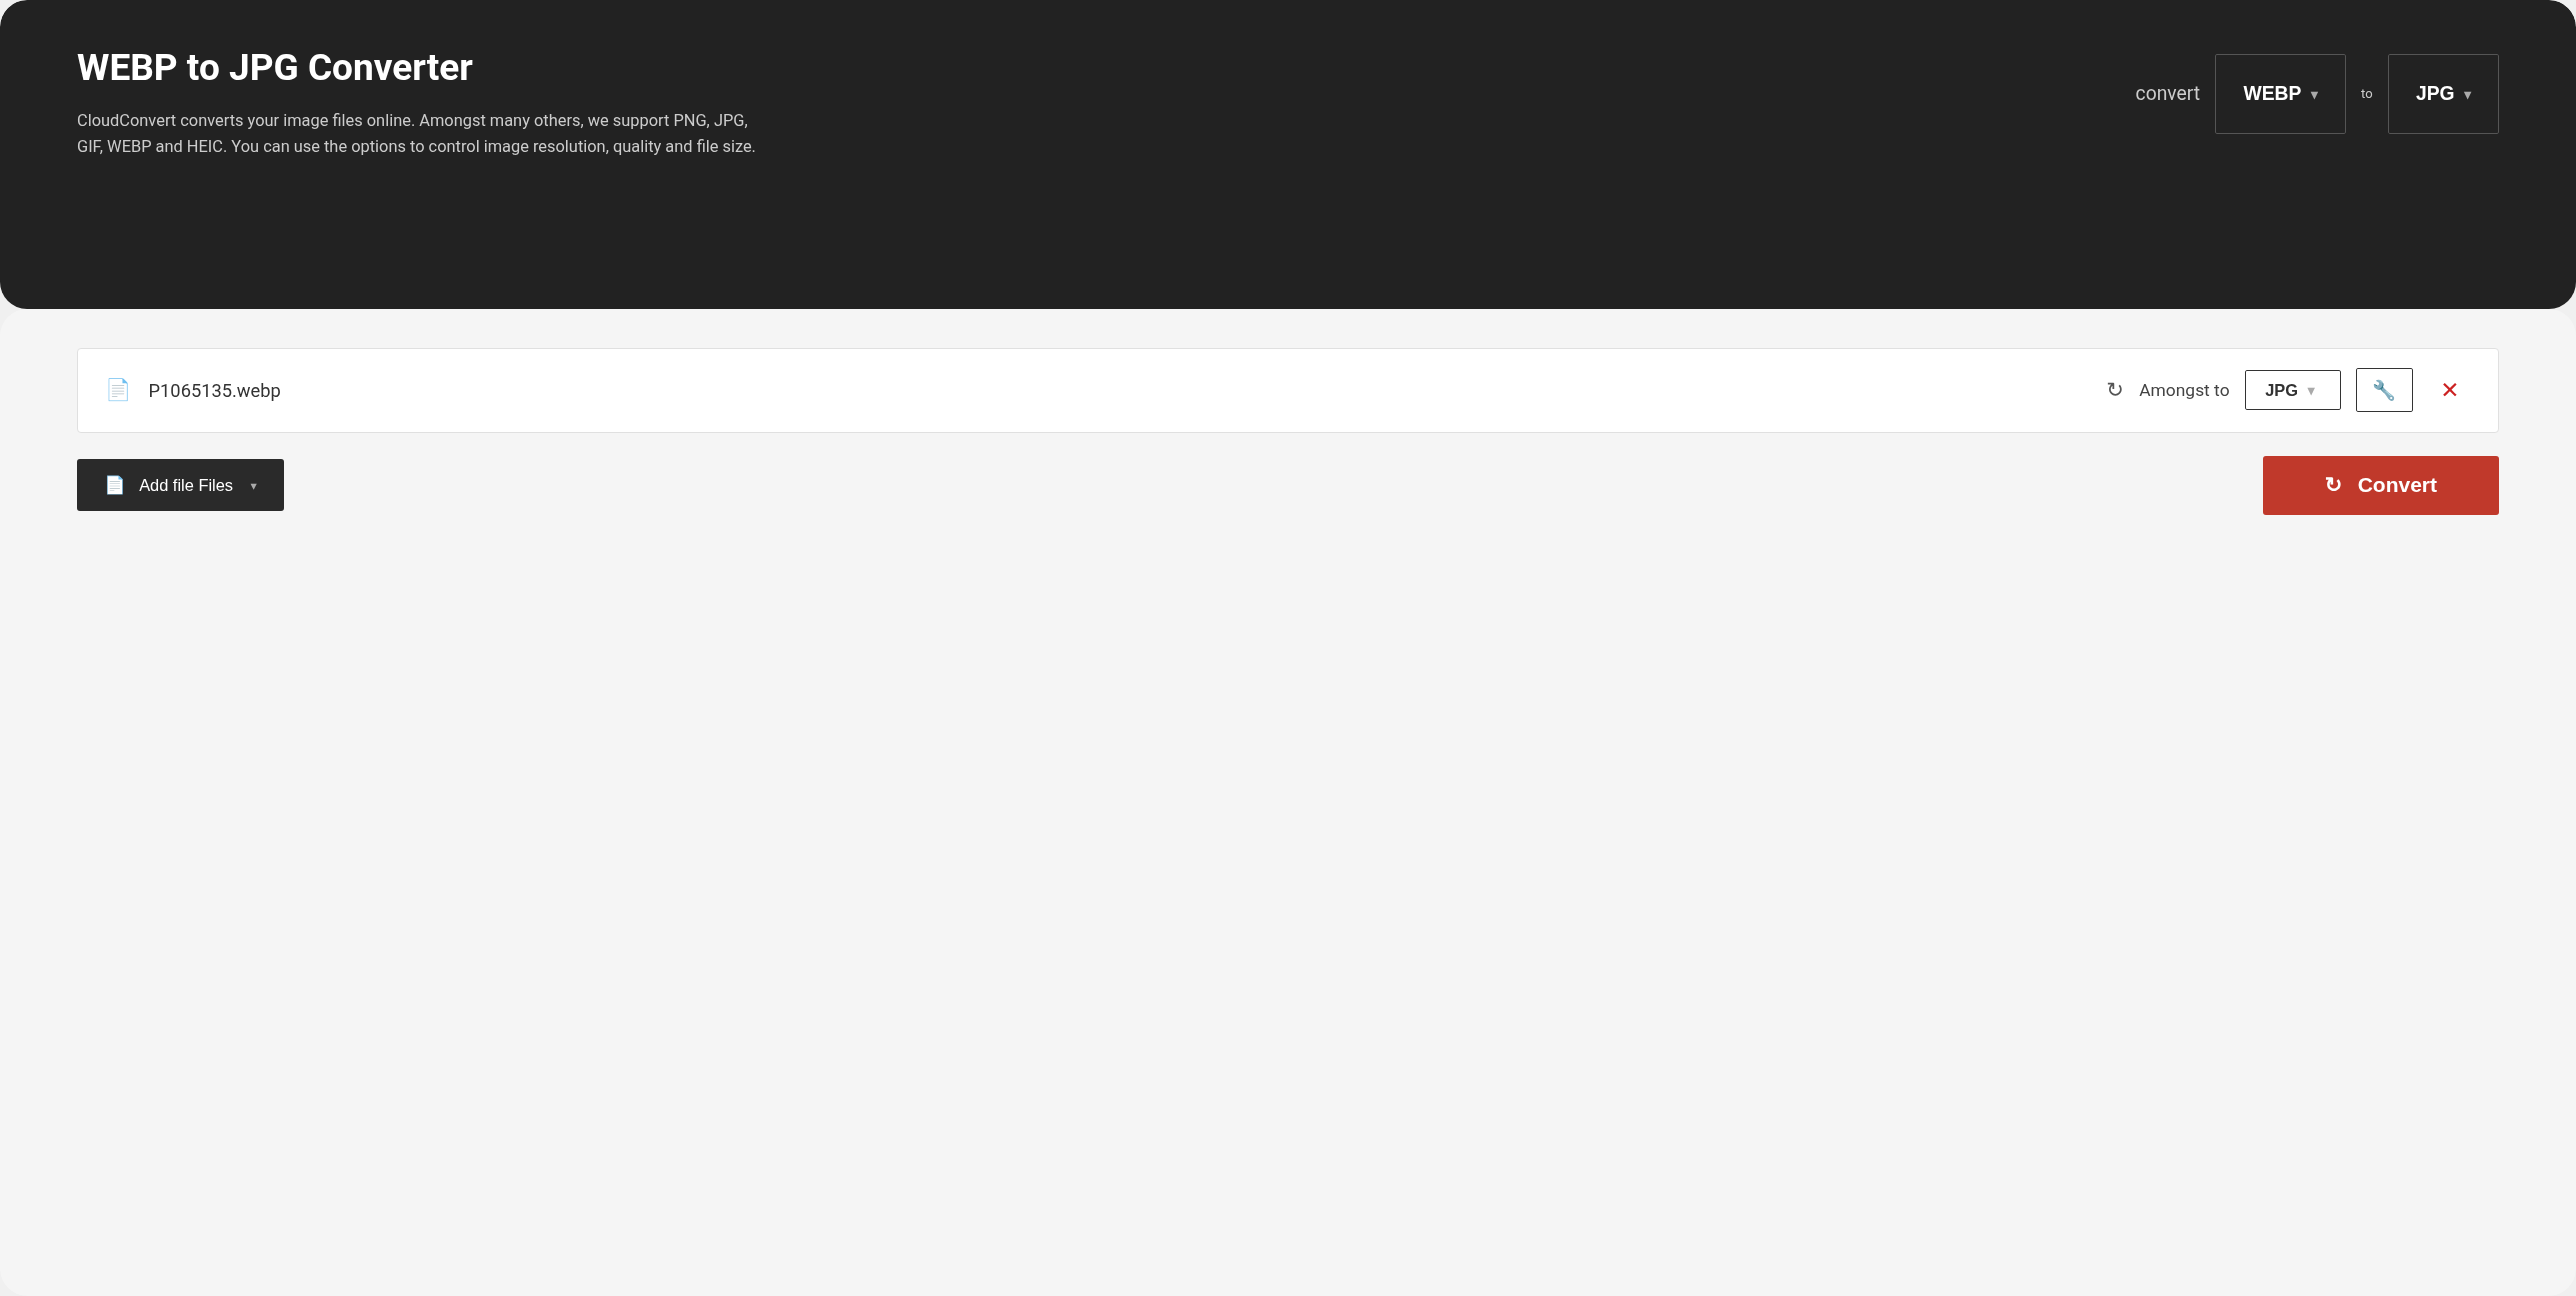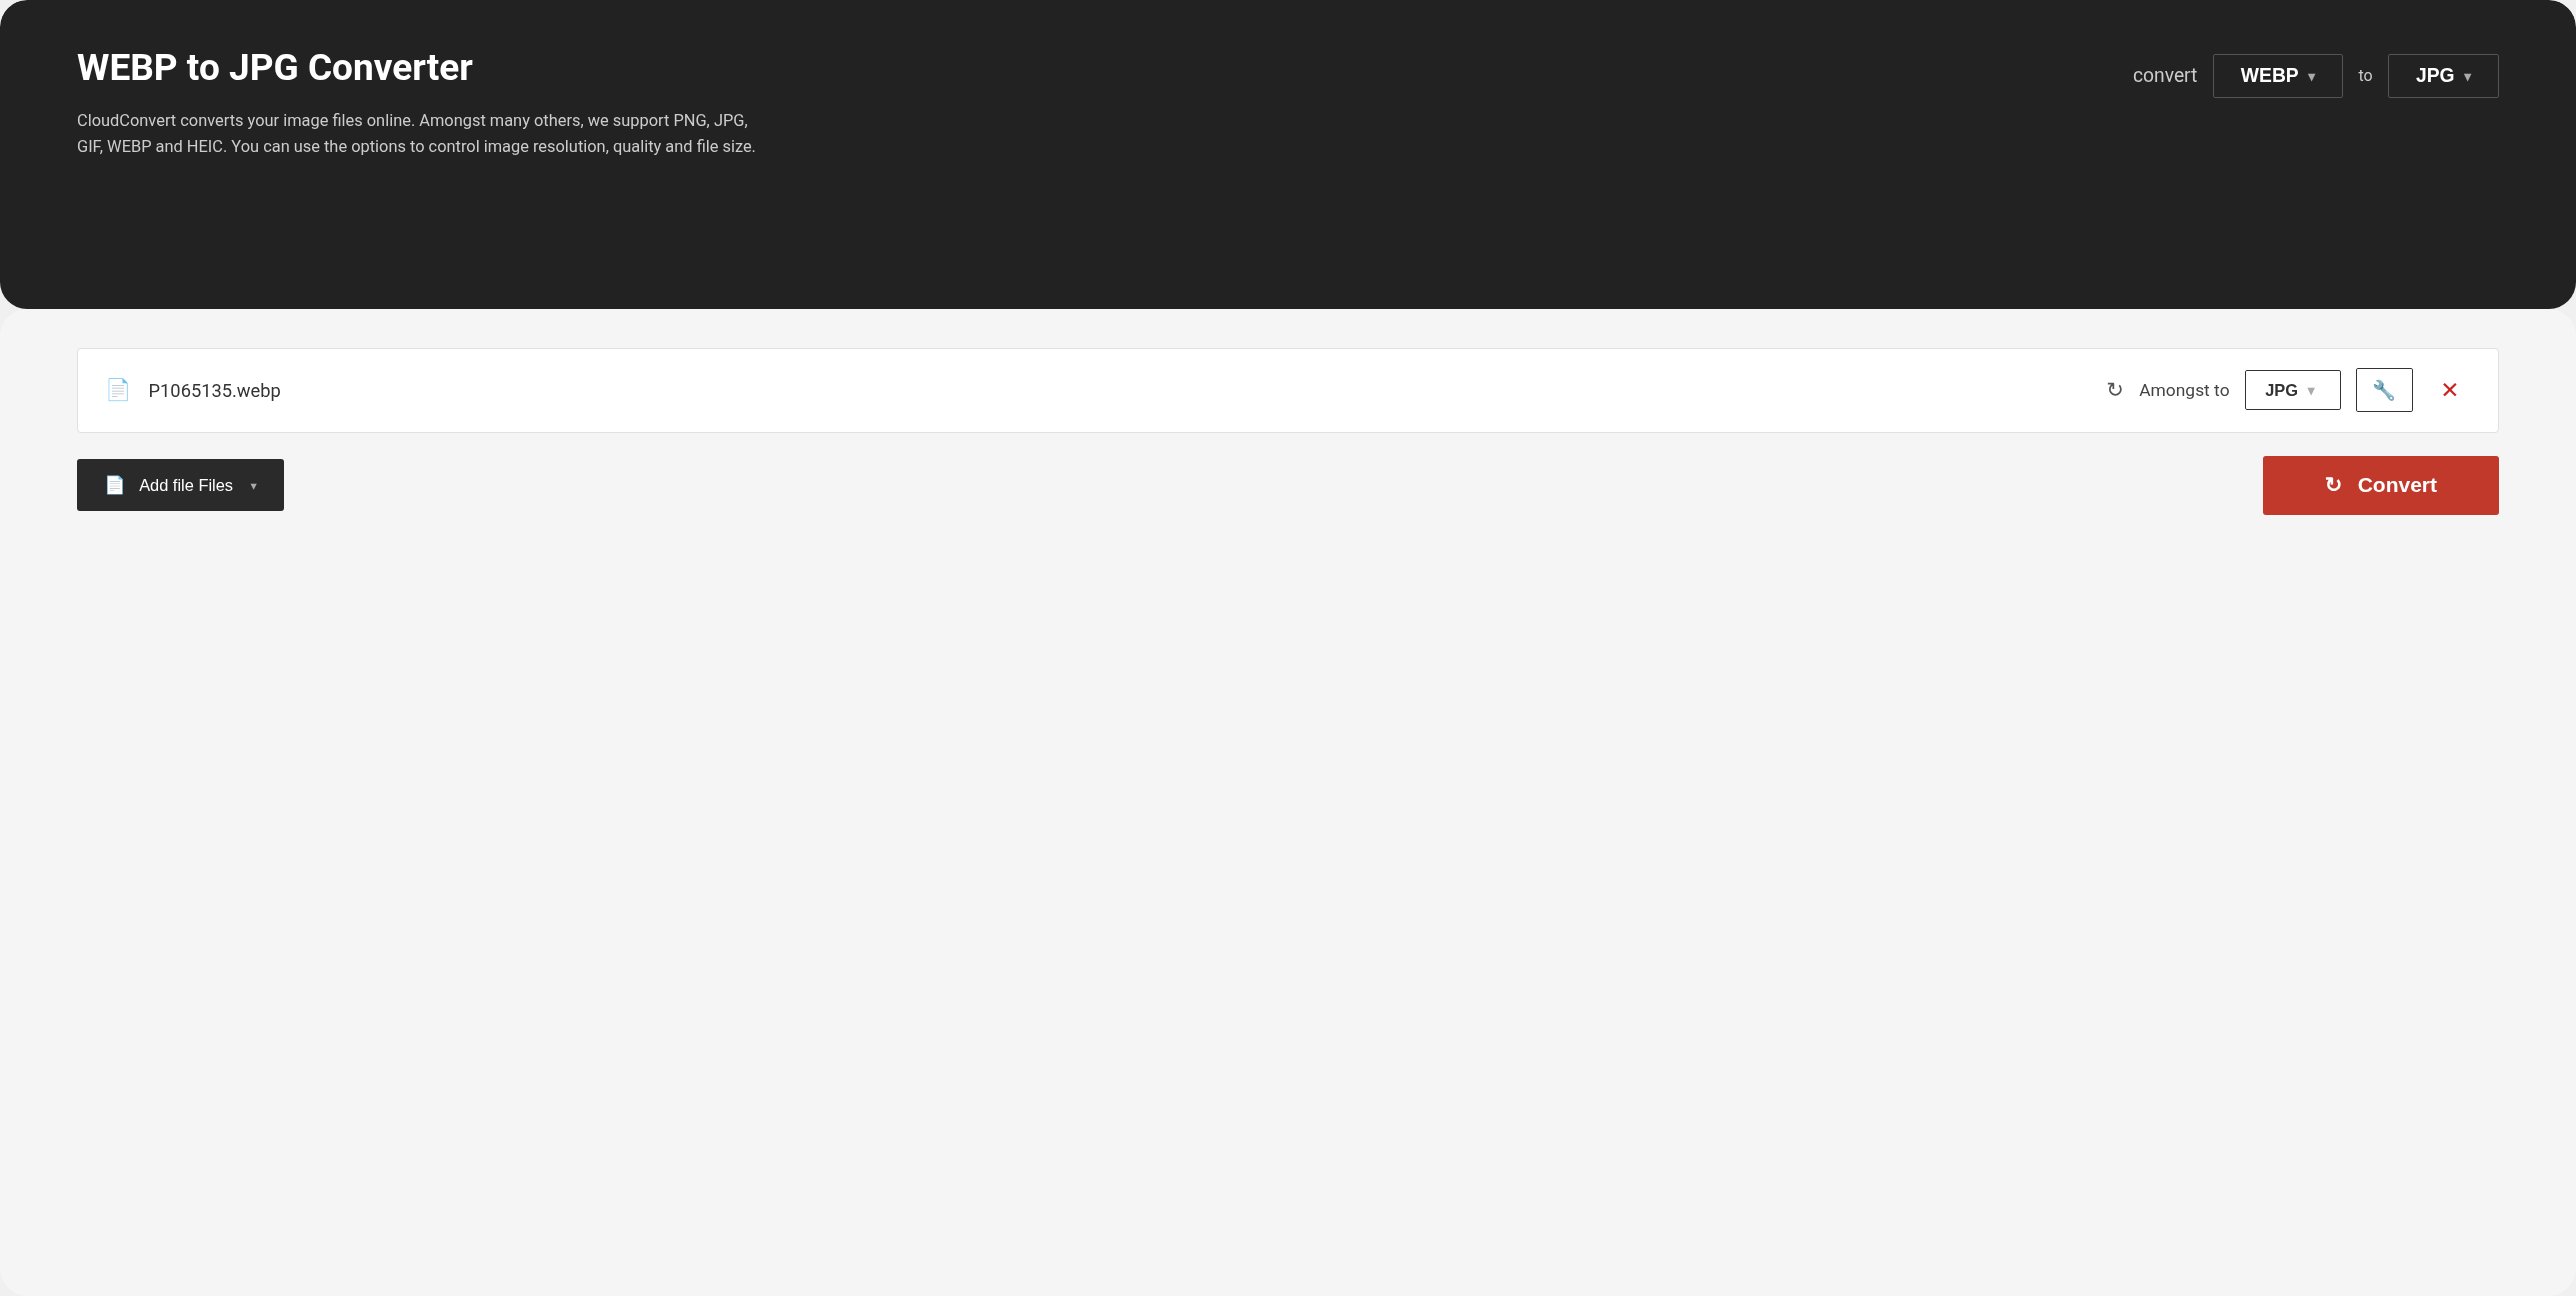--- a/index.html
+++ b/index.html
@@ -55,36 +55,36 @@
       color: #cccccc;
       font-size: 19.3px;
     }
 
     .header-format-btn {
       background: transparent;
       border: 1.9px solid #555;
       color: #ffffff;
       font-size: 19.3px;
       font-weight: 600;
-      padding: 10px 27px;
+      padding: 28px 27px;
       cursor: pointer;
       display: flex;
       align-items: center;
       gap: 9.6px;
       border-radius: 1.9px;
     }
 
     .chevron-down {
       font-size: 13.5px;
       color: #aaaaaa;
     }
 
     .header-to-label {
       color: #cccccc;
-      font-size: 16px;
+      font-size: 13px;
     }
 
     .main-content {
       background: #f5f5f5;
       padding: 39px 77px;
       min-height: calc(100vh - 309px);
     }
 
     .file-row {
       background: #ffffff;

